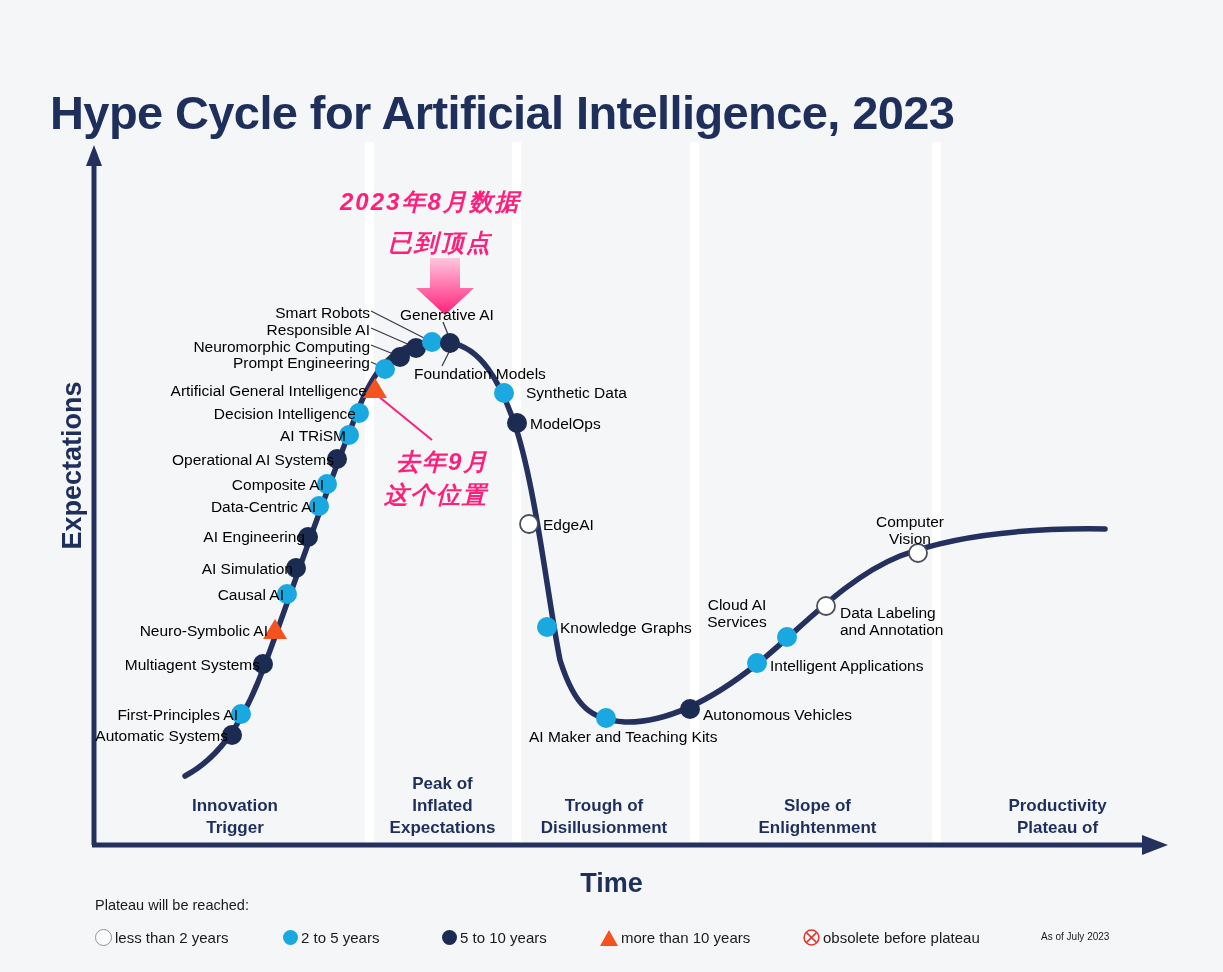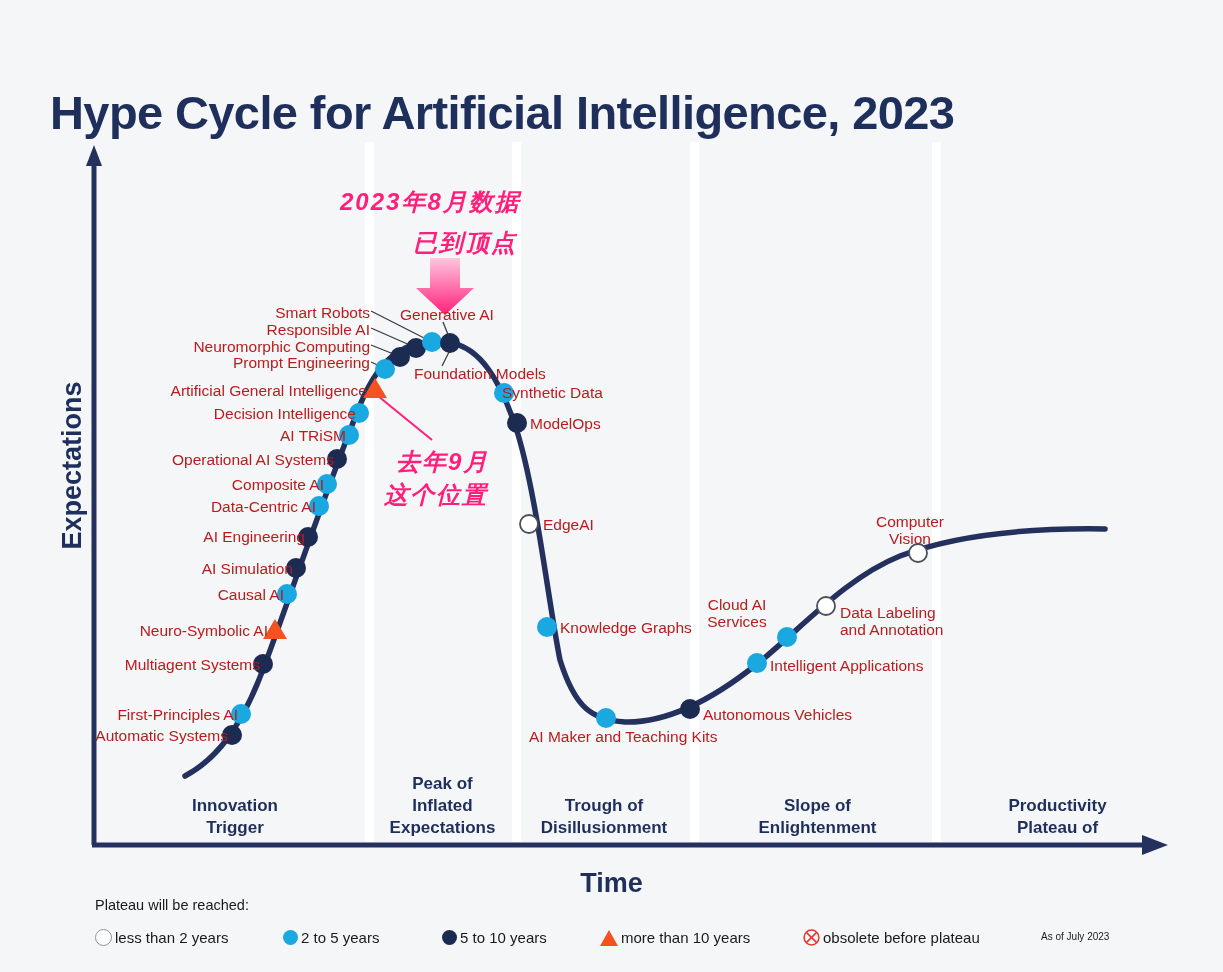--- a/index.html
+++ b/index.html
@@ -28,21 +28,21 @@
     position:absolute;left:0;top:868px;width:1223px;
     text-align:center;font-size:27px;font-weight:bold;color:#1f2f5c;
   }
 
   .phase{
     position:absolute;text-align:center;font-size:17px;font-weight:bold;
     color:#1f2f5c;line-height:22px;
   }
 
   .nodelabel{
-    position:absolute;font-size:15.5px;color:#b91c1c;line-height:17px;
+    position:absolute;font-size:15.5px;color:#000000;line-height:17px;
     white-space:nowrap;
   }
   .nodelabel.r{text-align:right;}
   .nodelabel.l{text-align:left;}
   .nodelabel.c{text-align:center;}
 
   .cn{
     position:absolute;color:#ff1f7a;font-weight:bold;font-style:italic;
     font-size:24px;letter-spacing:2px;white-space:nowrap;
   }
@@ -196,21 +196,21 @@
   <div class="nodelabel r" style="right:856px;top:382px;">Artificial General Intelligence</div>
   <div class="nodelabel r" style="right:853px;top:354px;">Prompt Engineering</div>
   <div class="nodelabel r" style="right:853px;top:338px;">Neuromorphic Computing</div>
   <div class="nodelabel r" style="right:853px;top:321px;">Responsible AI</div>
   <div class="nodelabel r" style="right:853px;top:304px;">Smart Robots</div>
 
   <div class="nodelabel l" style="left:400px;top:306px;">Generative AI</div>
   <div class="nodelabel l" style="left:414px;top:365px;">
     <div>Foundation Models</div>
   </div>
-  <div class="nodelabel l" style="left:502px;top:384px;text-align:center;">Synthetic Data</div>
+  <div class="nodelabel l" style="left:526px;top:384px;text-align:center;">Synthetic Data</div>
   <div class="nodelabel l" style="left:530px;top:415px;">ModelOps</div>
   <div class="nodelabel l" style="left:543px;top:516px;">EdgeAI</div>
   <div class="nodelabel l" style="left:560px;top:619px;">Knowledge Graphs</div>
   <div class="nodelabel l" style="left:529px;top:728px;">AI Maker and Teaching Kits</div>
   <div class="nodelabel l" style="left:703px;top:706px;">Autonomous Vehicles</div>
   <div class="nodelabel l" style="left:770px;top:657px;">Intelligent Applications</div>
 
   <div class="nodelabel c" style="left:702px;top:596px;width:70px;">
     <div>Cloud AI</div>
     <div>Services</div>
@@ -218,21 +218,21 @@
   <div class="nodelabel l" style="left:840px;top:604px;">
     <div>Data Labeling</div>
     <div>and Annotation</div>
   </div>
   <div class="nodelabel c" style="left:872px;top:513px;width:76px;">
     <div>Computer</div>
     <div>Vision</div>
   </div>
 
   <div class="cn" style="left:340px;top:186px;">2023年8月数据</div>
-  <div class="cn" style="left:388px;top:227px;margin-left:25px;">已到顶点</div>
+  <div class="cn" style="left:388px;top:227px;">已到顶点</div>
   <div class="cn" style="left:396px;top:446px;">去年9月</div>
   <div class="cn" style="left:384px;top:479px;">这个位置</div>
 
   <div class="legend-title">Plateau will be reached:</div>
 
   <div class="legend-item" style="left:95px;">
     <span class="swatch sw-hollow"></span>
     <span>less than 2 years</span>
   </div>
   <div class="legend-item" style="left:283px;">

